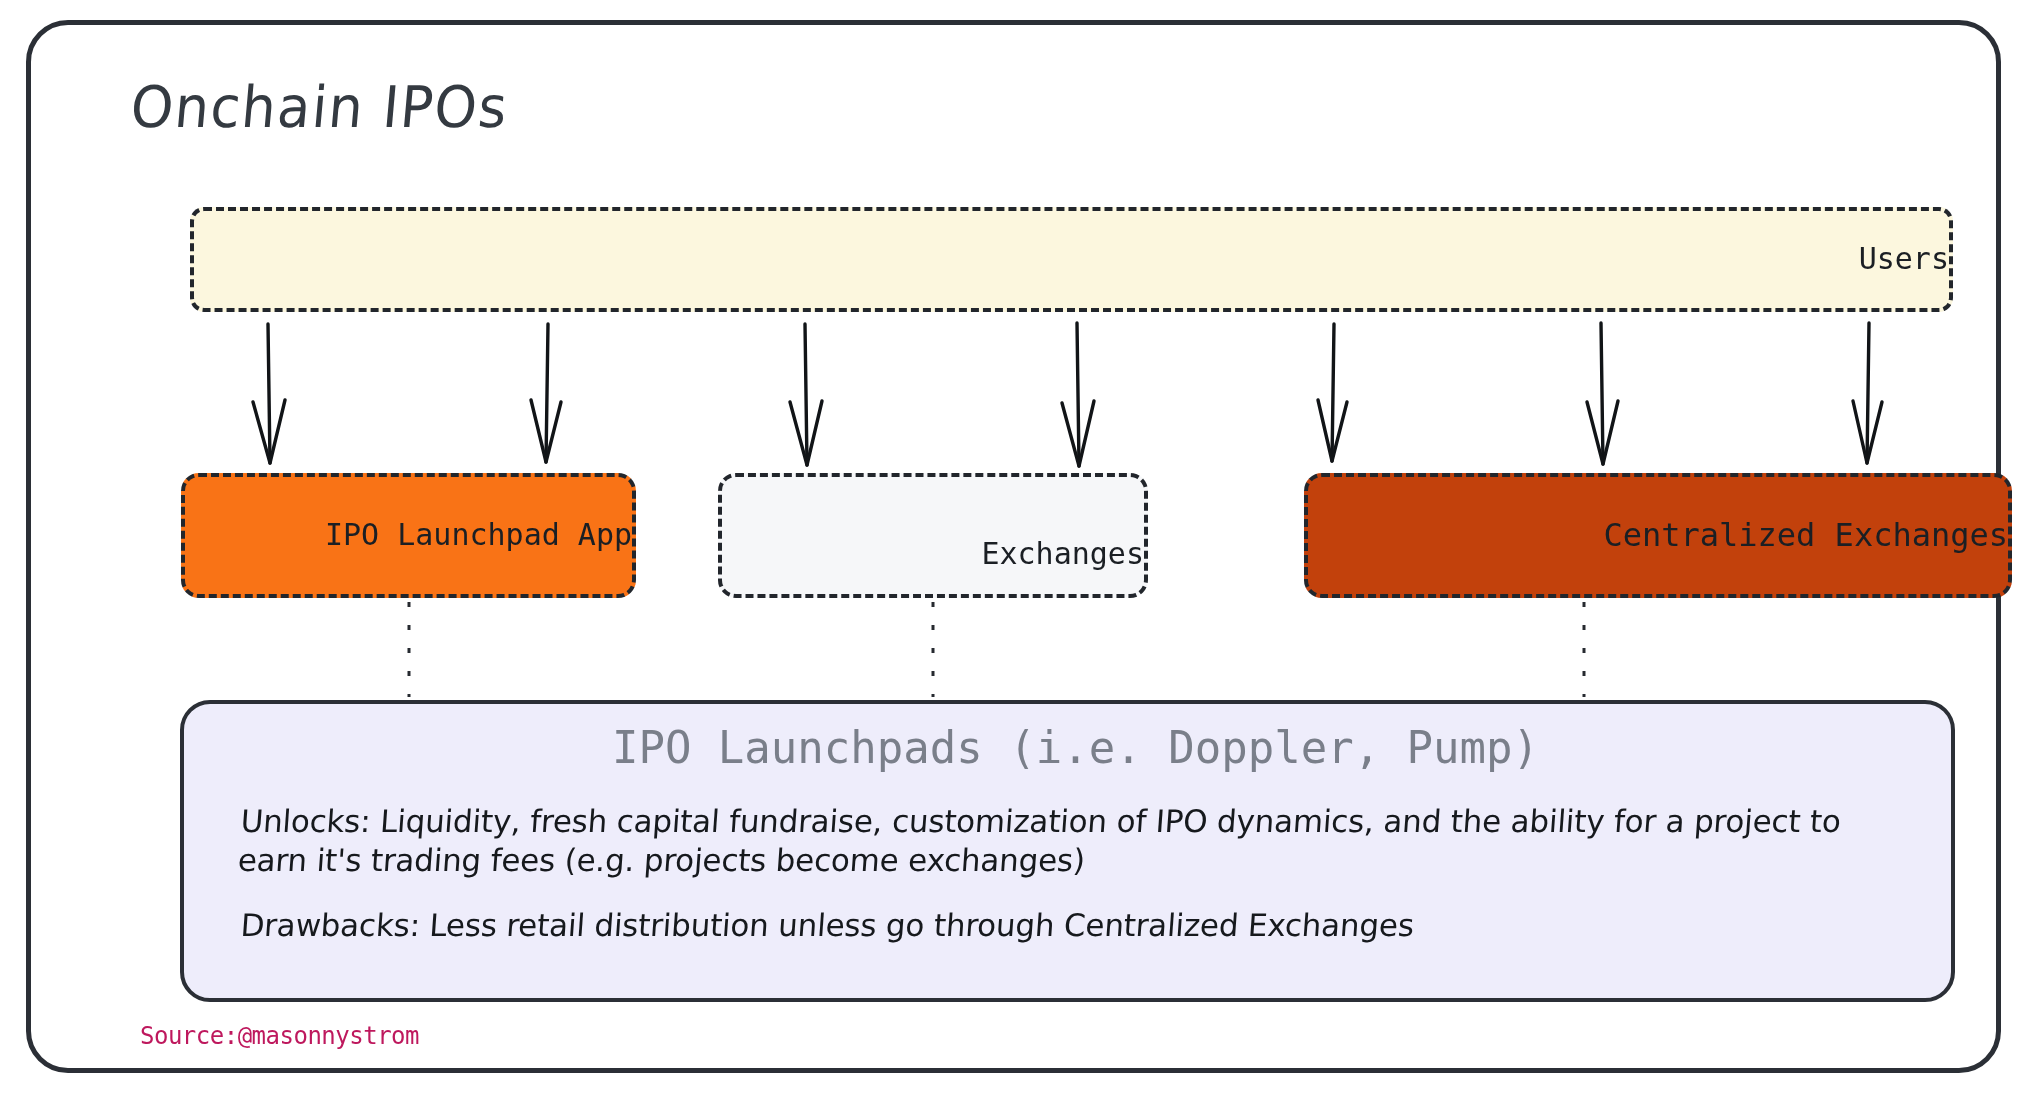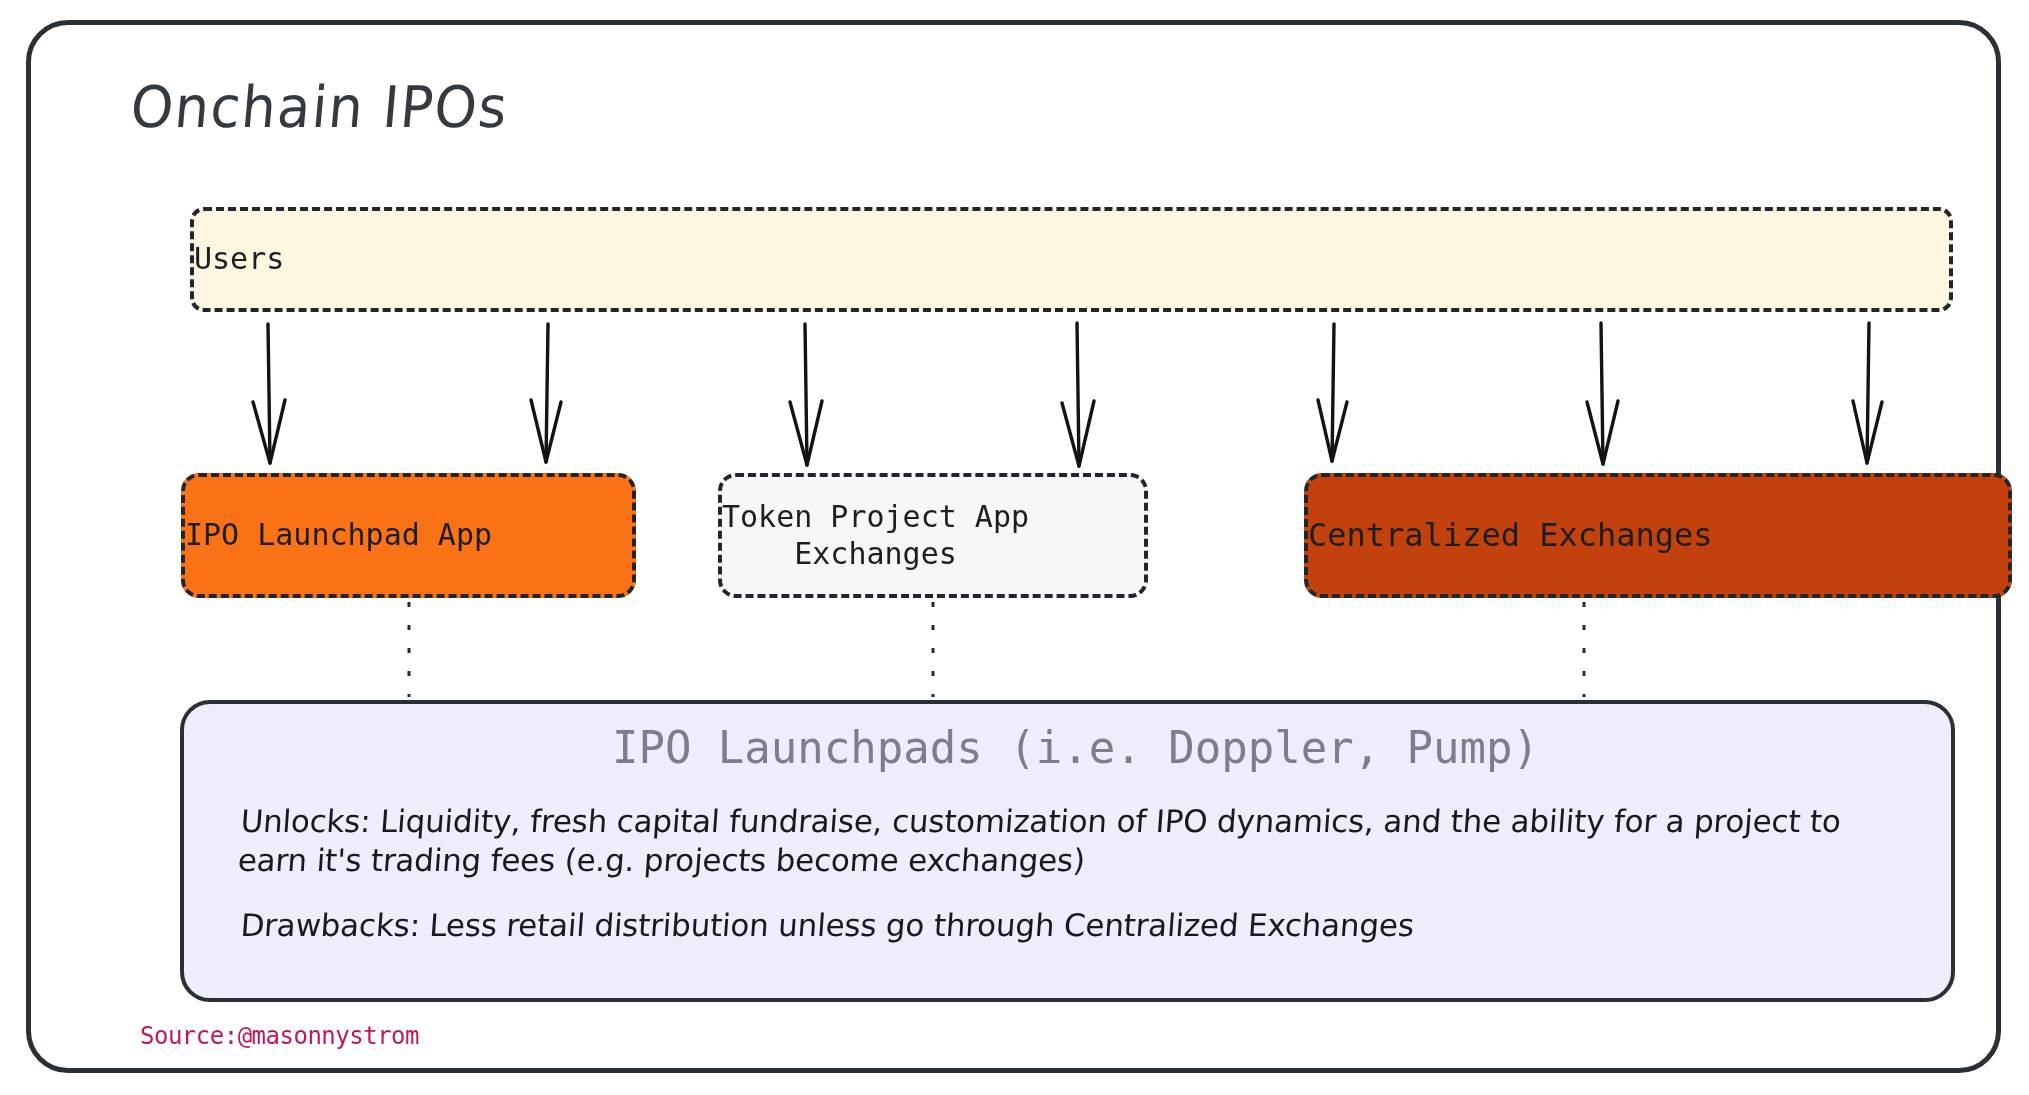--- a/index.html
+++ b/index.html
@@ -48,21 +48,21 @@
     transform-origin: left bottom;
     white-space: nowrap;
   }
 
   
   .node {
     position: absolute;
     box-sizing: border-box;
     display: flex;
     align-items: center;
-    justify-content: flex-start;
+    justify-content: flex-end;
     text-align: center;
     border: 4px dashed #22262c;
     border-radius: 18px;
     font-family: "DejaVu Sans Mono", monospace;
     color: #1b1f24;
     line-height: 1.22;
   }
 
   .node-users {
     left: 190px;
@@ -220,21 +220,21 @@
   <div class="node node-users">
     <span>Users</span>
   </div>
 
   <div class="node node-launchpad-app">
     <span>IPO Launchpad App</span>
   </div>
 
   <div class="node node-token-project">
     <span>
-      <span>Token Project App</span><br>
+      <br>
       <span>Exchanges</span>
     </span>
   </div>
 
   <div class="node node-cex">
     <span>Centralized Exchanges</span>
   </div>
 
   <div class="detail-panel">
     <div class="detail-heading">IPO Launchpads (i.e. Doppler, Pump)</div>

